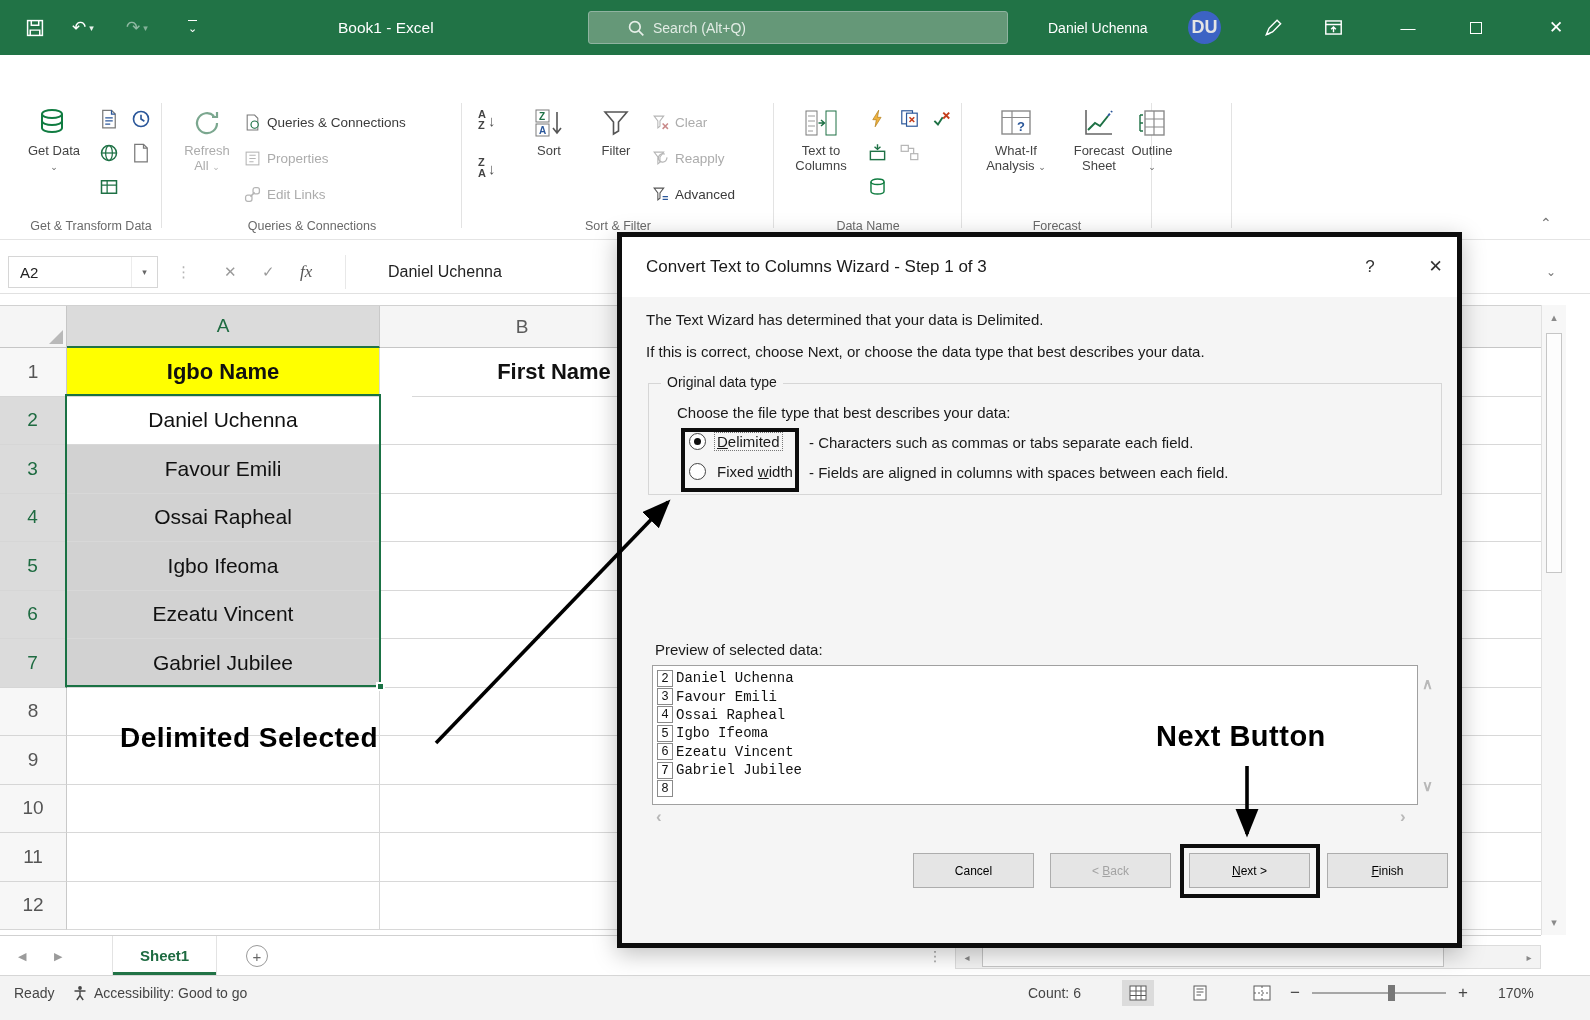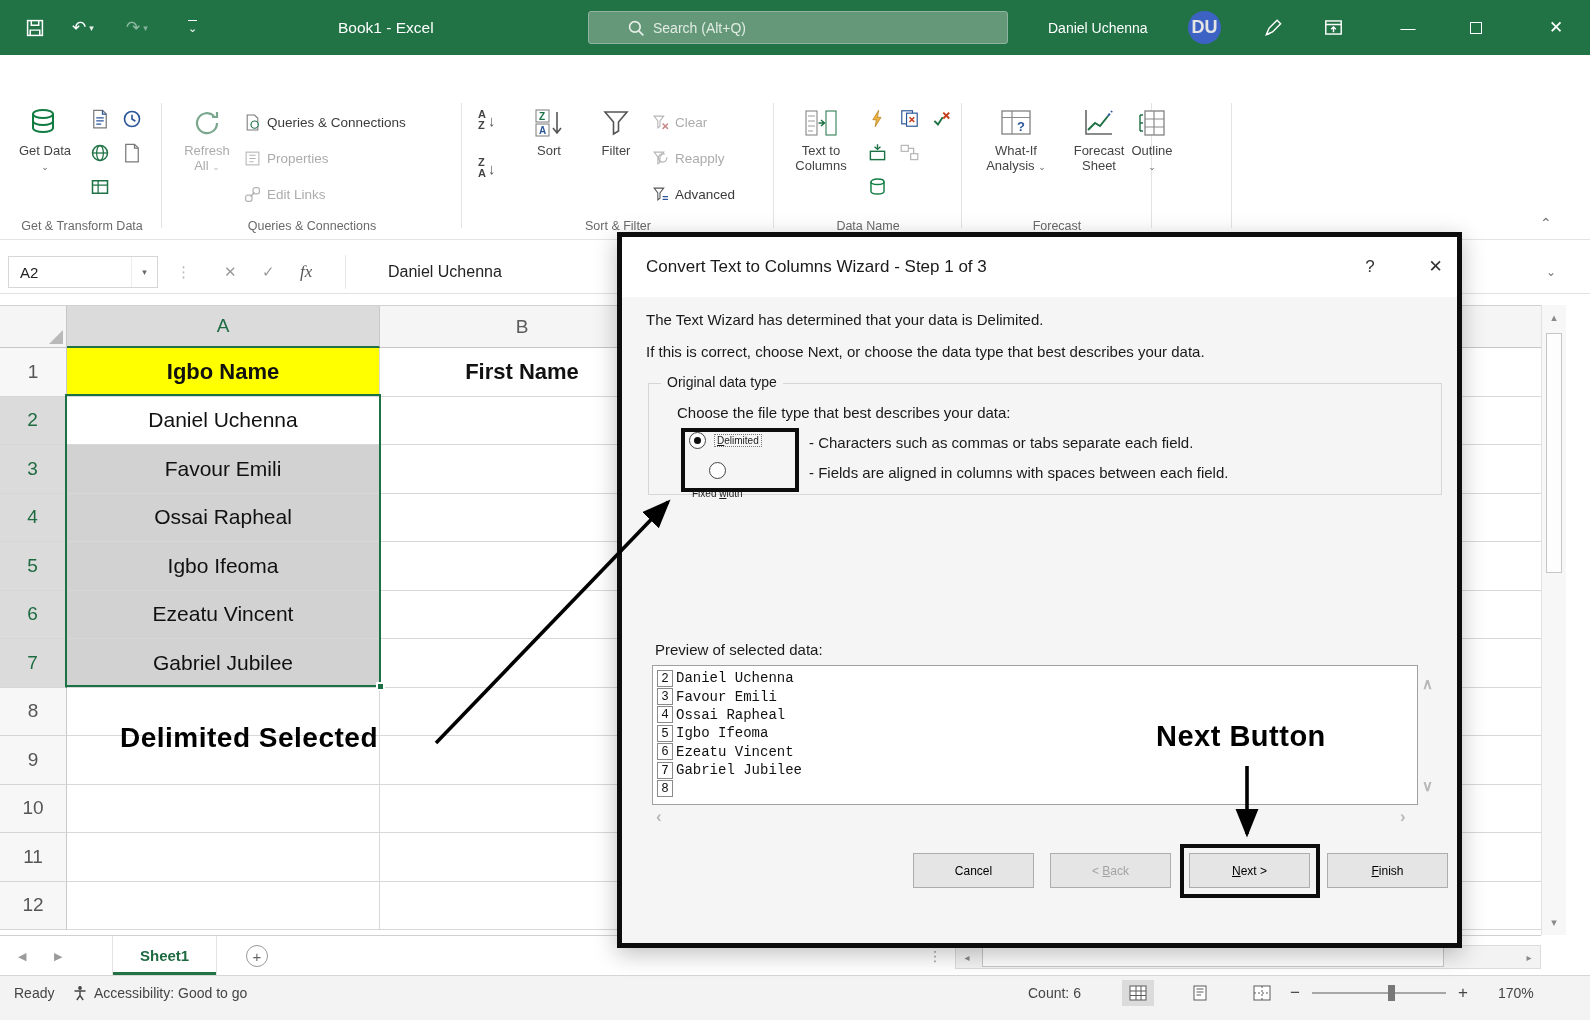--- a/index.html
+++ b/index.html
@@ -65,21 +65,21 @@
   .gch.ca { width:313px; }
   .gch.cb { width:285px; }
   .gch.selh { background:#dbdbdb; color:#1e6b41; border-bottom:2px solid #217346; }
   .ghfill { flex:1; background:#f5f5f5; border-bottom:1px solid #c6c6c6; }
   .grh { width:67px; display:flex; align-items:center; justify-content:center; font-size:19px; color:#555; background:#f7f7f7; border-right:1px solid #c9c9c9; border-bottom:1px solid #d6d6d6; }
   .grh.selh { background:#dbdbdb; color:#1e6b41; border-right:2px solid #217346; }
   .gc { display:flex; align-items:center; justify-content:center; font-size:21px; color:#111; border-right:1px solid #d8d8d8; border-bottom:1px solid #d8d8d8; background:#fff; overflow:hidden; }
   .gc.ca { width:313px; }
   .gc.cb { width:285px; }
   .gc.hdrA { background:#ffff00; font-weight:bold; font-size:22px; }
-  .gc.hdrB { font-weight:bold; font-size:22px; }
+  .gc.hdrB { font-weight:bold; font-size:22px;margin-left:32px; }
   .gc.rangeCell { background:#d2d2d2; }
   .gc.activeCell { background:#ffffff; }
   .gfill { flex:1; border-bottom:1px solid #d8d8d8; }
   .selbox { position:absolute; left:65px; top:89px; width:316px; height:293px; border:2.5px solid #1a7244; pointer-events:none; z-index:3; }
   .selhandle { position:absolute; right:-6px; bottom:-6px; width:9px; height:9px; background:#1a7244; border:2px solid #fff; }
 
   
   .vscroll { position:absolute; left:1541px; top:305px; width:25px; height:630px; background:#f7f7f7; border-left:1px solid #e1e1e1; z-index:5; }
   .vsarrow { position:absolute; left:0; width:100%; text-align:center; color:#8a8a8a; font-size:11px; }
   .vsthumb { position:absolute; left:4px; right:4px; top:28px; height:240px; background:#fdfdfd; border:1px solid #c6c6c6; }
@@ -108,21 +108,21 @@
   .dlg-title-text { position:absolute; left:24px; top:0; line-height:60px; font-size:17px; color:#1a1a1a; }
   .dlg-help { position:absolute; left:728px; top:0; width:40px; line-height:60px; text-align:center; font-size:17px; color:#333; }
   .dlg-close { position:absolute; left:792px; top:0; width:43px; line-height:60px; text-align:center; font-size:17px; color:#333; }
   .dlg-line { position:absolute; left:24px; font-size:15px; color:#1a1a1a; }
   .groupbox { position:absolute; left:26px; top:146px; width:794px; height:112px; border:1px solid #d6d6d6; }
   .legend { position:absolute; top:-10px; left:12px; background:#f5f5f5; padding:0 6px; font-size:14px; color:#1a1a1a; }
   .choose { position:absolute; left:28px; top:20px; font-size:15px; color:#1a1a1a; }
   .radiorow { position:absolute; left:40px; display:flex; align-items:center; gap:8px; }
   .radio { width:17px; height:17px; border-radius:50%; border:1px solid #444; background:#fff; position:relative; flex:0 0 auto; }
   .radio.checked::after { content:""; position:absolute; left:4px; top:4px; width:7px; height:7px; border-radius:50%; background:#0d0d0d; }
-  .rlabel { font-size:10px; color:#1a1a1a; border:1px dotted transparent; padding:0 2px; }
+  .rlabel { font-size:15px; color:#1a1a1a; border:1px dotted transparent; padding:0 2px; }
   .rlabel.focus { border-color:#777; }
   .rdesc { position:absolute; left:160px; font-size:15px; color:#1a1a1a; white-space:nowrap; }
   .radio-hl { position:absolute; left:32px; top:44px; width:118px; height:64px; border:4px solid #0d0d0d; pointer-events:none; }
   .pvlabel { position:absolute; left:33px; top:404px; font-size:15px; color:#1a1a1a; }
   .pvbox { position:absolute; left:30px; top:428px; width:766px; height:140px; background:#fff; border:1px solid #a0a0a0; font-family:"Liberation Mono","DejaVu Sans Mono",monospace; font-size:14px; color:#111; padding:3px 0 0 4px; overflow:hidden; }
   .pvline { height:18.4px; display:flex; align-items:center; }
   .pvnum { display:inline-block; width:16px; height:17px; border:1px solid #8a8a8a; margin-right:3px; text-align:center; font-size:12.5px; line-height:16px; }
   .pvchev { position:absolute; color:#b8b8b8; font-size:15px; font-weight:bold; }
   .dlgbtn { position:absolute; top:616px; width:121px; height:35px; background:#e5e5e5; border:1px solid #adadad; font-family:"Liberation Sans", sans-serif; font-size:12px; color:#000; }
   .dlgbtn.disabled { color:#a3a3a3; }
@@ -188,21 +188,21 @@
         <span class="maxbox"></span>
       </span>
     <span class="winbtn" style="left:1528px; width:56px; font-size:17px;">
         <span>✕</span>
       </span>
   </div>
 
 
   <div class="ribbon">
 
-    <div class="rgroup" style="left:4px; width:156px;">
+    <div class="rgroup" style="left:13px; width:156px;">
       <div class="bigbtn" style="left:10px; width:62px;">
         <span class="bicon">
           <svg width="34" height="34" viewBox="0 0 34 34">
               <ellipse cx="15" cy="8" rx="10" ry="4" fill="#fff" stroke="#107c41" stroke-width="2"></ellipse>
               <path d="M5 8v14c0 2.2 4.5 4 10 4s10-1.8 10-4V8" fill="none" stroke="#107c41" stroke-width="2"></path>
               <path d="M5 15c0 2.2 4.5 4 10 4s10-1.8 10-4" fill="none" stroke="#107c41" stroke-width="2"></path>
             </svg>
         </span>
         <span class="blabel"><span>Get Data</span> <span class="rcaret">⌄</span></span>
       </div>
@@ -576,21 +576,21 @@
     <div class="dlg-line" style="top:74px;">The Text Wizard has determined that your data is Delimited.</div>
     <div class="dlg-line" style="top:106px;">If this is correct, choose Next, or choose the data type that best describes your data.</div>
 
     <div class="groupbox">
       <span class="legend">Original data type</span>
       <div class="choose">Choose the file type that best describes your data:</div>
       <div class="radiorow" style="top:48px;">
         <span class="radio checked"></span>
         <span class="rlabel focus"><u>D</u>elimited</span>
       </div>
-      <div class="radiorow" style="top:78px;flex-direction:column;">
+      <div class="radiorow" style="top:78px;">
         <span class="radio"></span>
         <span class="rlabel">Fixed <u>w</u>idth</span>
       </div>
       <span class="rdesc" style="top:50px;">- Characters such as commas or tabs separate each field.</span>
       <span class="rdesc" style="top:80px;">- Fields are aligned in columns with spaces between each field.</span>
       <div class="radio-hl"></div>
     </div>
 
     <div class="pvlabel">Preview of selected data:</div>
     <div class="pvbox">

